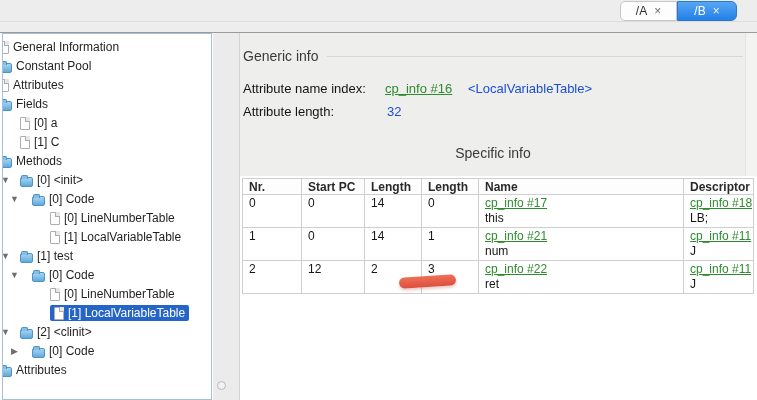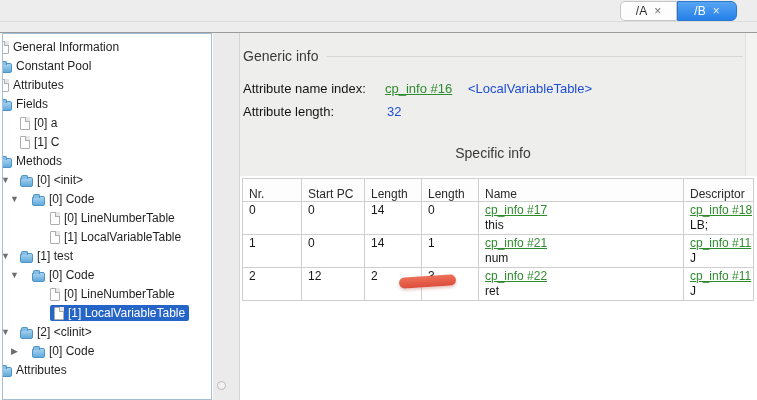--- a/index.html
+++ b/index.html
@@ -48,21 +48,21 @@
   .sec-rule { flex:1; height:0; border-top:1px solid #d6d6d3; margin-left:9px; }
   .gi-row { position:absolute; font-size:13px; color:#141414; white-space:nowrap; }
   .gi-label { position:absolute; left:3px; }
   .link { color:#2e8b2e; text-decoration:underline; cursor:pointer; }
   .verbose { color:#1d4ed8; }
 
   .table-pane { position:absolute; left:240px; top:176px; width:517px; height:224px; background:#fff; }
   table.spec { position:absolute; left:2px; top:2px; border-collapse:collapse; table-layout:fixed; font-size:12px; color:#161616; background:#fff; }
   table.spec th, table.spec td { border:1px solid #cfcfcf; }
   table.spec { border:1px solid #b5b5b5; }
-  table.spec th { height:16px; font-weight:normal; text-align:left; padding:8px 0 0 6px; color:#2a2a2a; background:#fdfdfd; }
+  table.spec th { height:16px; font-weight:bold; text-align:left; padding:0 0 0 6px; color:#2a2a2a; background:#fdfdfd; }
   table.spec td { vertical-align:top; padding:1px 0 1px 6px; height:31px; }
   .cl { line-height:15px; height:15px; white-space:nowrap; overflow:hidden; }
 
   
   .red-marker { position:absolute; left:399px; top:276px; width:57px; height:11px; border-radius:6px;
     background:linear-gradient(180deg,#ee7058,#dd4e3c); transform:rotate(-3.5deg);
     box-shadow:0 2px 3px rgba(150,40,20,.25); }
 </style>
 </head>
 <body>

